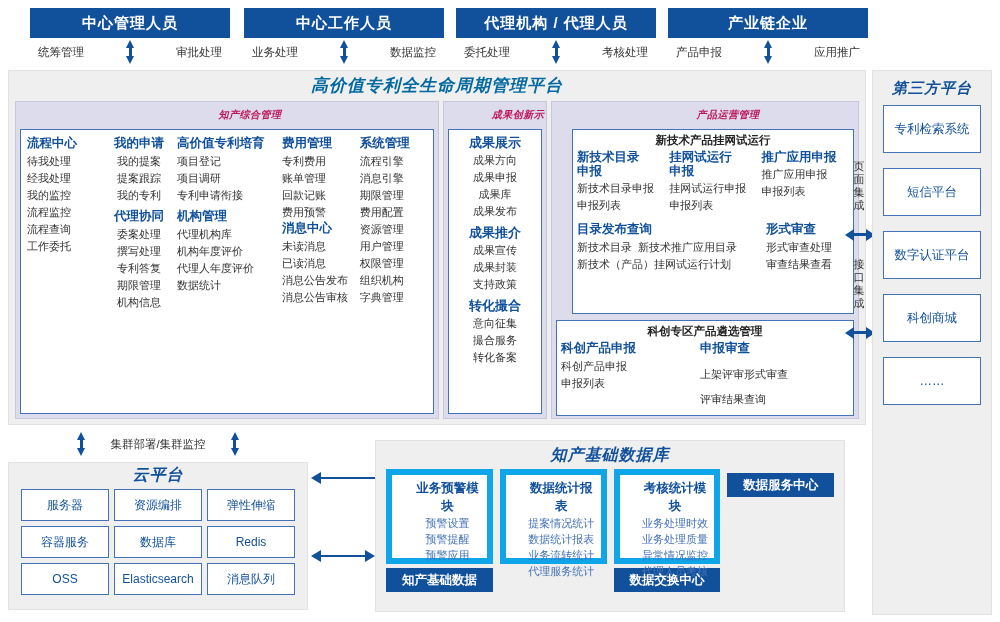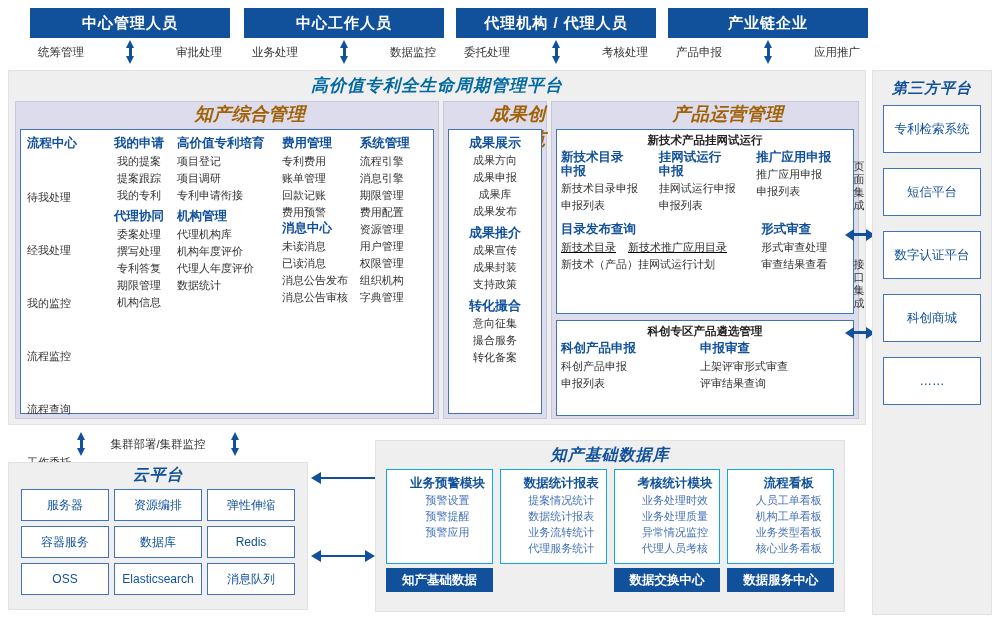--- a/index.html
+++ b/index.html
@@ -72,24 +72,24 @@
     letter-spacing: 1px;
   }
 
   .sec {
     position: absolute;
     background: #dcdcec;
     border: 1px solid #c6c6dd;
   }
   .sec-title {
     text-align: center;
-    font-size: 18px;
+    font-size: 10px;
     font-weight: bold;
     font-style: italic;
-    color: #a16207;
+    color: #be185d;
     line-height: 25px;
     letter-spacing: .5px;
     padding-left: 46px;
   }
   .sec-body {
     position: absolute; left: 4px; right: 4px; bottom: 4px; top: 27px;
     background: #ffffff;
     border: 1px solid #4472b8;
   }
 
@@ -197,21 +197,21 @@
   }
   #kdb-title {
     text-align: center; font-size: 16px; font-weight: bold; font-style: italic;
     color: #11509b; line-height: 28px; letter-spacing: 1px;
   }
   #kdb-grid {
     display: grid; grid-template-columns: repeat(4, 1fr);
     gap: 7px; padding: 0 10px;
   }
   .kdb-col-box {
-    border: 1px solid #0ea5e9; background: #fff;
+    border: 6px solid #0ea5e9; background: #fff;
     padding: 4px 2px 6px 18px;
     text-align: center;
     height: 95px;
   }
   .kdb-hd { font-size: 12.5px; font-weight: bold; color: #11509b; line-height: 18px; }
   .kdb-it { font-size: 11px; color: #4472b8; line-height: 16px; }
   .kdb-foot {
     background: #11509b; color: #fff; font-size: 12.5px; font-weight: bold;
     height: 24px; display: flex; align-items: center; justify-content: center;
     margin-top: 4px;
@@ -289,21 +289,21 @@
   </div>
 
   <div id="platform">
     <div id="platform-title">高价值专利全生命周期管理平台</div>
 
     <div class="sec" style="left:6px;top:30px;width:424px;height:318px;">
       <div class="sec-title">知产综合管理</div>
       <div class="sec-body">
         <div class="colwrap">
 
-          <div class="col" style="width:76px;gap:36px;">
+          <div class="col" style="width:76px;">
             <div class="hd">流程中心</div>
             <div class="it">待我处理</div>
             <div class="it">经我处理</div>
             <div class="it">我的监控</div>
             <div class="it">流程监控</div>
             <div class="it">流程查询</div>
             <div class="it">工作委托</div>
           </div>
 
           <div class="col" style="width:78px;align-items:center;">
@@ -378,21 +378,21 @@
           <div class="it">撮合服务</div>
           <div class="it">转化备案</div>
         </div>
       </div>
     </div>
 
     <div class="sec" style="left:542px;top:30px;width:308px;height:318px;">
       <div class="sec-title">产品运营管理</div>
       <div class="sec-body" style="border:none;background:transparent;">
 
-        <div class="ibox" style="left:0;top:0;right:0;height:185px;">
+        <div class="ibox" style="left:16px;top:0;right:0;height:185px;">
           <div class="ibox-title">新技术产品挂网试运行</div>
           <div style="display:flex;padding:0 4px;">
             <div class="col" style="width:100px;">
               <div class="hd" style="white-space:normal;width:66px;line-height:14px;">新技术目录申报</div>
               <div class="it">新技术目录申报</div>
               <div class="it">申报列表</div>
             </div>
             <div class="col" style="width:100px;">
               <div class="hd" style="white-space:normal;width:66px;line-height:14px;">挂网试运行申报</div>
               <div class="it">挂网试运行申报</div>
@@ -400,21 +400,21 @@
             </div>
             <div class="col" style="width:95px;">
               <div class="hd" style="white-space:normal;width:80px;line-height:14px;">推广应用申报</div>
               <div class="it">推广应用申报</div>
               <div class="it">申报列表</div>
             </div>
           </div>
           <div style="display:flex;padding:8px 4px 0 4px;">
             <div class="col" style="width:205px;">
               <div class="hd">目录发布查询</div>
-              <div style="display:flex;gap:12px;text-decoration:underline;">
+              <div style="display:flex;gap:6px;">
                 <div class="it">新技术目录</div>
                 <div class="it">新技术推广应用目录</div>
               </div>
               <div class="it">新技术（产品）挂网试运行计划</div>
             </div>
             <div class="col" style="width:90px;">
               <div class="hd">形式审查</div>
               <div class="it">形式审查处理</div>
               <div class="it">审查结果查看</div>
             </div>
@@ -422,21 +422,21 @@
         </div>
 
         <div class="ibox" style="left:0;top:191px;right:0;height:96px;">
           <div class="ibox-title">科创专区产品遴选管理</div>
           <div style="display:flex;padding:0 4px;">
             <div class="col" style="width:140px;">
               <div class="hd">科创产品申报</div>
               <div class="it">科创产品申报</div>
               <div class="it">申报列表</div>
             </div>
-            <div class="col" style="width:150px;">
+            <div class="col" style="width:150px;gap:8px;">
               <div class="hd">申报审查</div>
               <div class="it">上架评审形式审查</div>
               <div class="it">评审结果查询</div>
             </div>
           </div>
         </div>
 
       </div>
     </div>
   </div>
@@ -520,26 +520,19 @@
           <div class="kdb-hd">考核统计模块</div>
           <div class="kdb-it">业务处理时效</div>
           <div class="kdb-it">业务处理质量</div>
           <div class="kdb-it">异常情况监控</div>
           <div class="kdb-it">代理人员考核</div>
         </div>
         <div class="kdb-foot">数据交换中心</div>
       </div>
 
       <div>
-        <div class="kdb-col-box">
-          <div class="kdb-hd">流程看板</div>
-          <div class="kdb-it">人员工单看板</div>
-          <div class="kdb-it">机构工单看板</div>
-          <div class="kdb-it">业务类型看板</div>
-          <div class="kdb-it">核心业务看板</div>
-        </div>
         <div class="kdb-foot">数据服务中心</div>
       </div>
 
     </div>
   </div>
 
 </div>
 
 </body></html>

